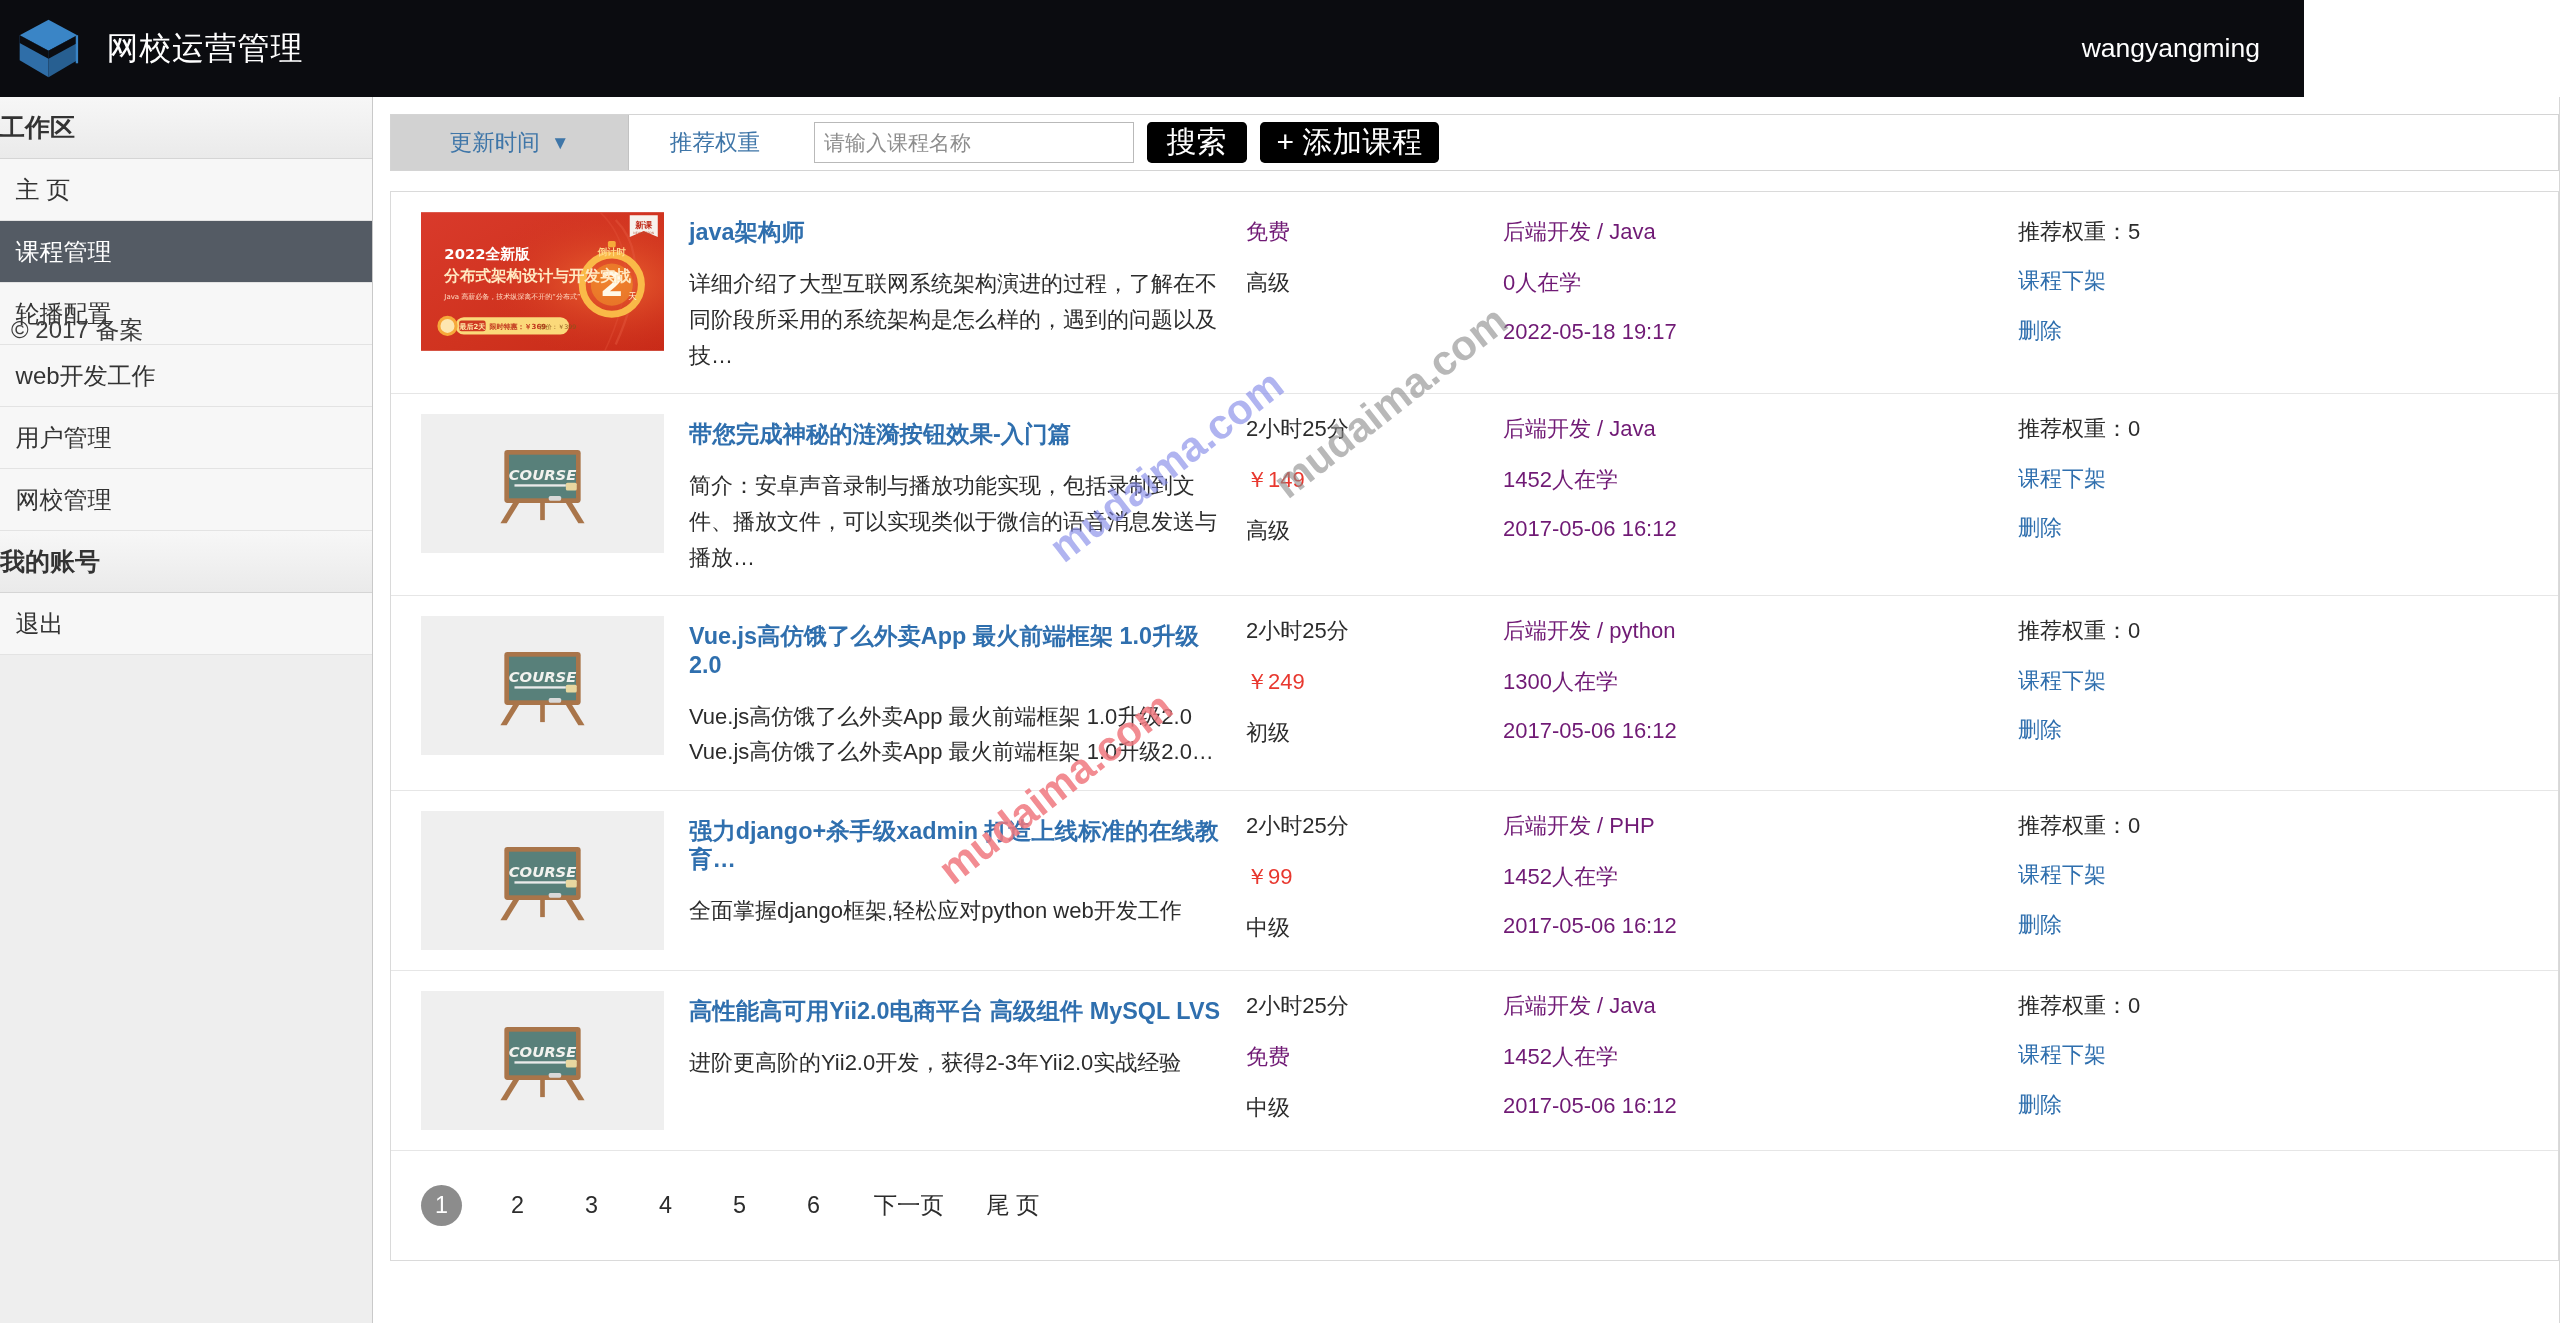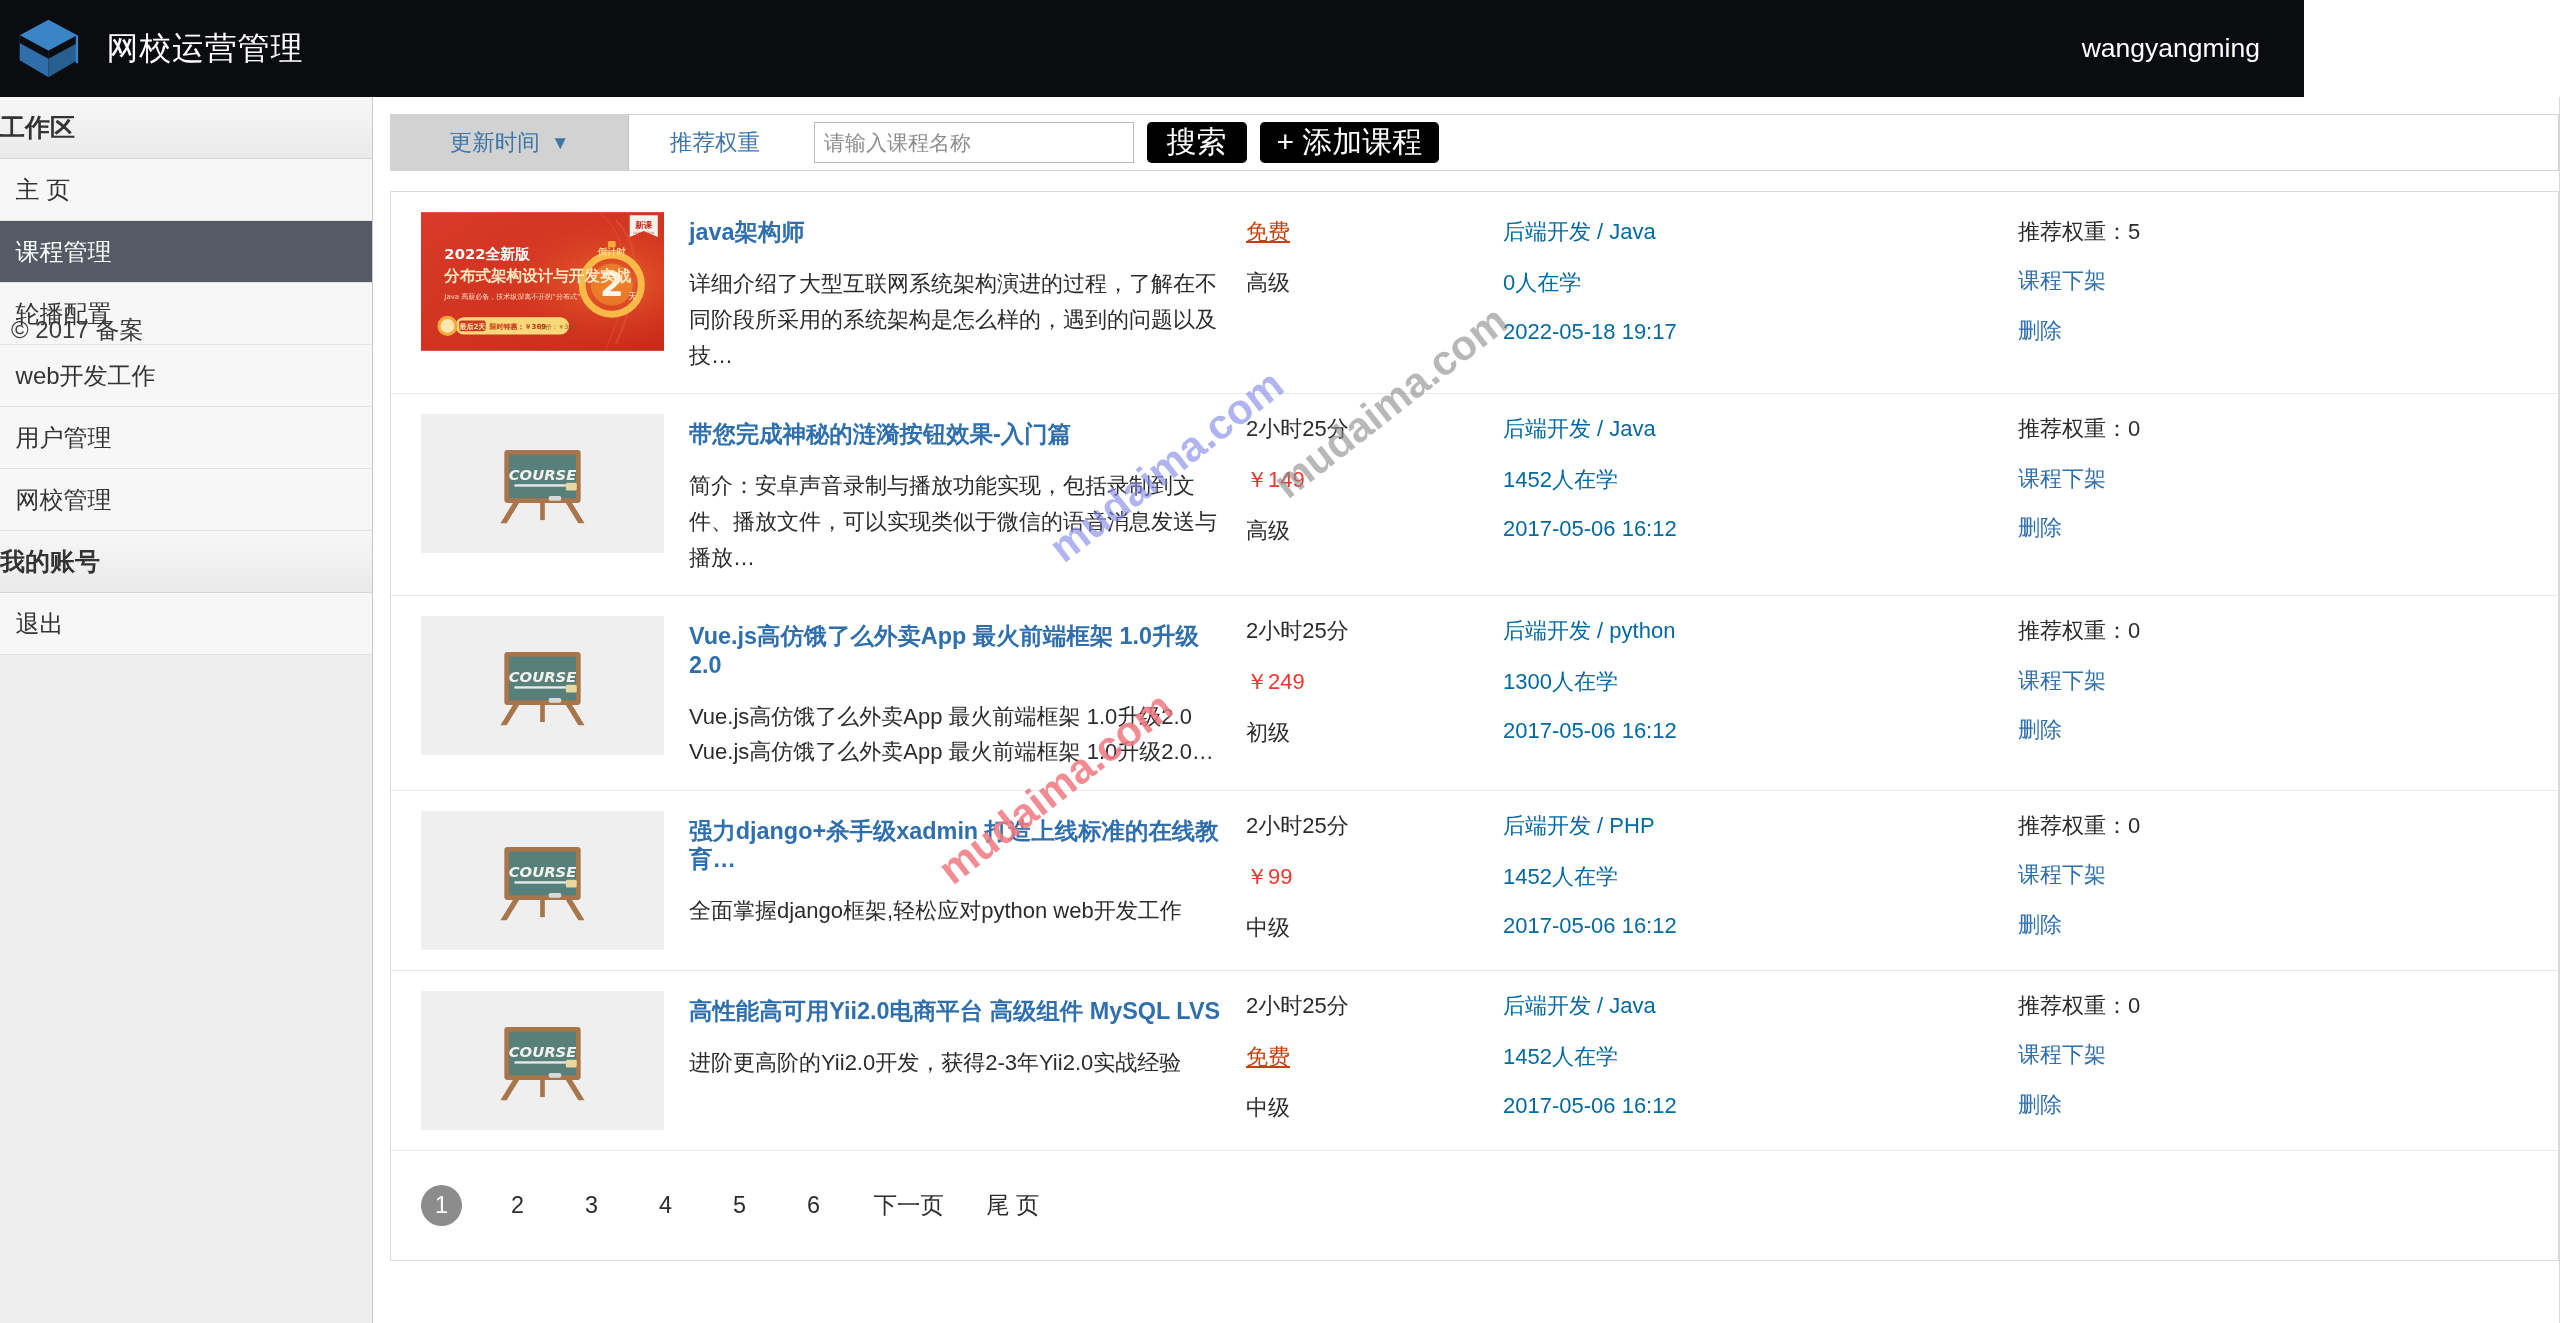--- a/index.html
+++ b/index.html
@@ -157,26 +157,26 @@
     margin-top: 6.2px;
   }
   .course-desc {
     font-size: 22px; color: #2c2c2c;
     line-height: 1.62;
     margin-top: 20px;
   }
 
   .col-meta { width: 257px; flex: 0 0 auto; }
   .meta-line { font-size: 22px; color: #2c2c2c; margin-bottom: 21px; }
-  .meta-line.price-free { color: #c2410c; text-decoration: underline; }
+  .meta-line.price-free { color: #701a75; }
   .meta-line.price { color: #e8382f; }
   .meta-line:last-child { margin-bottom: 0; }
 
   .col-cat { width: 515px; flex: 0 0 auto; }
-  .cat-line { font-size: 22px; color: #0369a1; margin-bottom: 21px; }
+  .cat-line { font-size: 22px; color: #701a75; margin-bottom: 21px; }
   .cat-line:last-child { margin-bottom: 0; }
 
   .col-act { flex: 1 1 auto; padding-right: 23.4px; }
   .act-weight { font-size: 22px; color: #2c2c2c; margin-bottom: 19.5px; }
   .act-link {
     font-size: 22px; color: #2f6fae; cursor: pointer;
     margin-bottom: 19.5px; display: block;
   }
   .act-link:last-child { margin-bottom: 0; }
 

